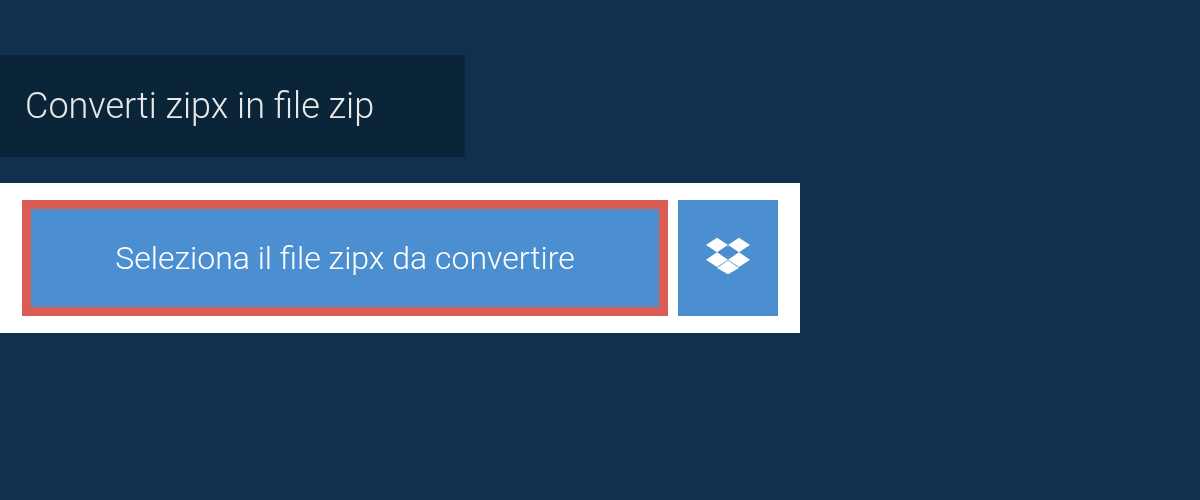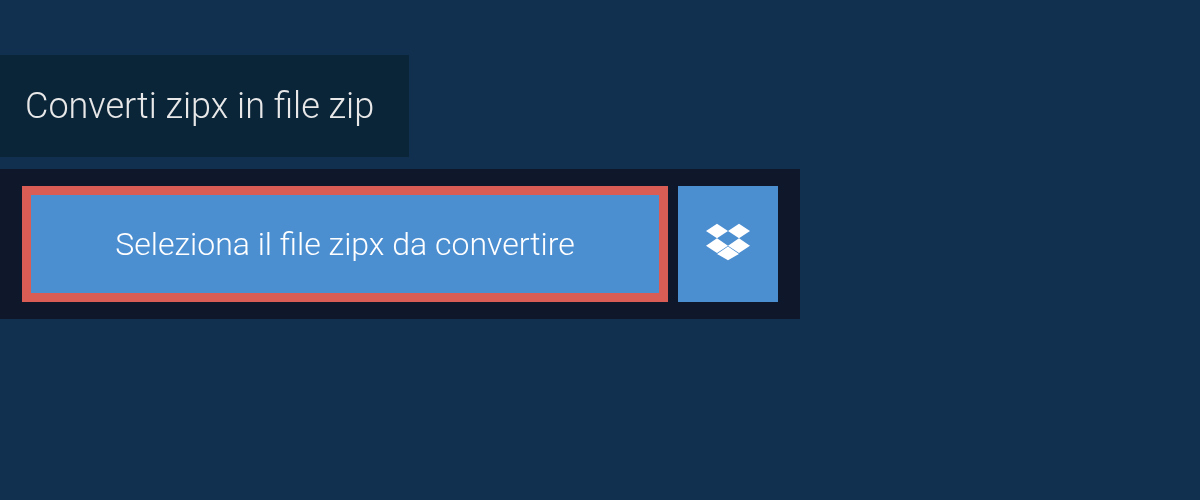--- a/index.html
+++ b/index.html
@@ -9,34 +9,34 @@
     }
     body {
       width: 1200px;
       height: 500px;
       background-color: #11304f;
       font-family: -apple-system, BlinkMacSystemFont, "Segoe UI", Roboto, "Helvetica Neue", Arial, sans-serif;
       overflow: hidden;
     }
     .header-panel {
       background-color: #0a2438;
-      width: 409px;
+      width: 465px;
       padding: 30px 25px;
       margin-top: 55px;
     }
     .header-title {
       color: #e8e8e8;
       font-size: 36px;
       font-weight: 300;
     }
     .button-container {
-      background-color: #0f172a;
+      background-color: #ffffff;
       width: 800px;
       padding: 17px 22px;
-      margin-top: 12px;
+      margin-top: 26px;
       display: flex;
       gap: 10px;
       align-items: stretch;
     }
     .select-file-button {
       flex: 1;
       background-color: #4c8fd1;
       border: 9px solid #d95c55;
       color: #ffffff;
       font-size: 32px;

